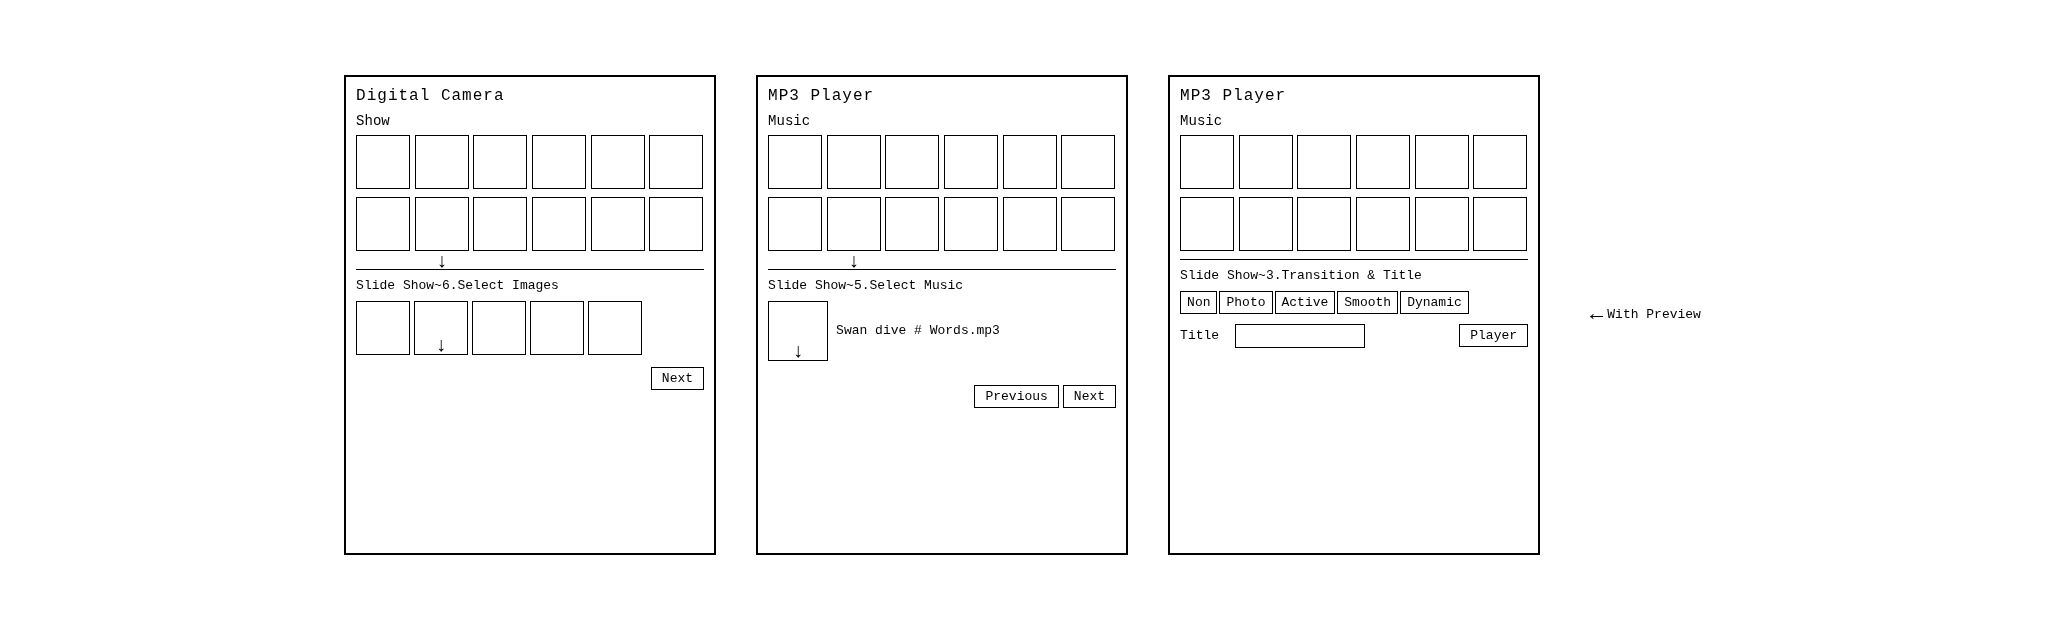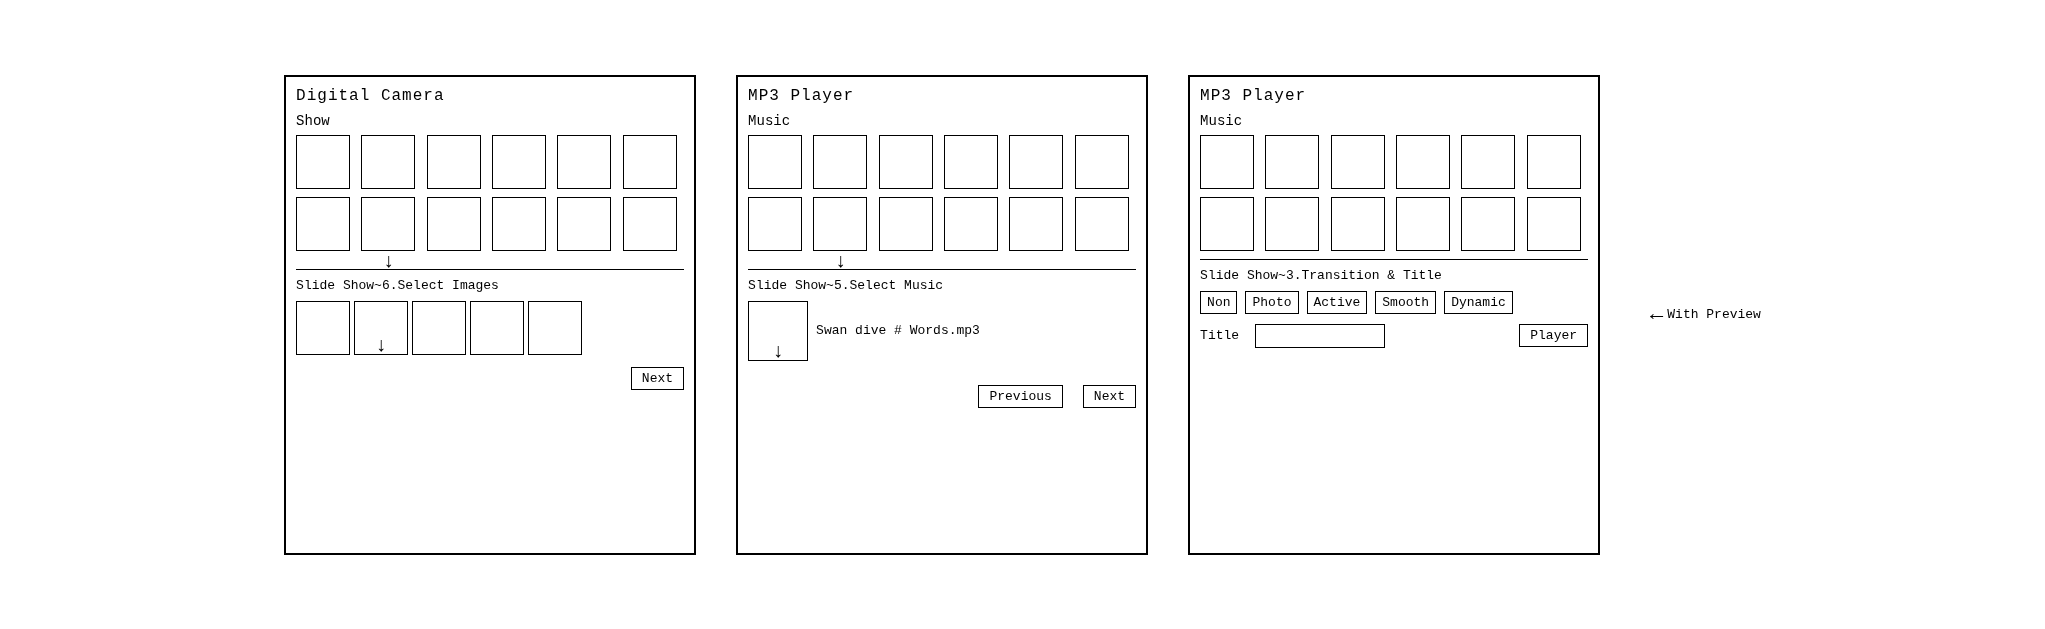--- a/index.html
+++ b/index.html
@@ -23,21 +23,21 @@
     .main-container {
       display: flex;
       flex-direction: row;
       align-items: center;
       gap: 40px;
       padding: 20px;
     }
 
     .panel {
       border: 2px solid #000;
-      width: 412px;
+      width: 372px;
       min-height: 480px;
       padding: 10px;
       position: relative;
       background: #fff;
     }
 
     .panel-title {
       font-size: 16px;
       font-weight: normal;
       margin-bottom: 8px;
@@ -77,21 +77,20 @@
       margin-bottom: 8px;
     }
 
     .button {
       border: 1.5px solid #000;
       background: #fff;
       font-family: 'Courier New', Courier, monospace;
       font-size: 13px;
       padding: 3px 10px;
       cursor: pointer;
-      margin-left: 16px;
     }
 
     .panel-bottom-buttons {
       display: flex;
       justify-content: flex-end;
       margin-top: 6px;
       gap: 4px;
     }
 
     
@@ -114,21 +113,21 @@
 
     .music-label {
       font-family: 'Courier New', Courier, monospace;
       font-size: 13px;
     }
 
     
     .transition-buttons {
       display: flex;
       flex-direction: row;
-      gap: 8px;
+      gap: 2px;
       margin-top: 4px;
       flex-wrap: wrap;
     }
 
     .transition-btn {
       border: 1.5px solid #000;
       background: #fff;
       font-family: 'Courier New', Courier, monospace;
       font-size: 13px;
       padding: 3px 6px;

